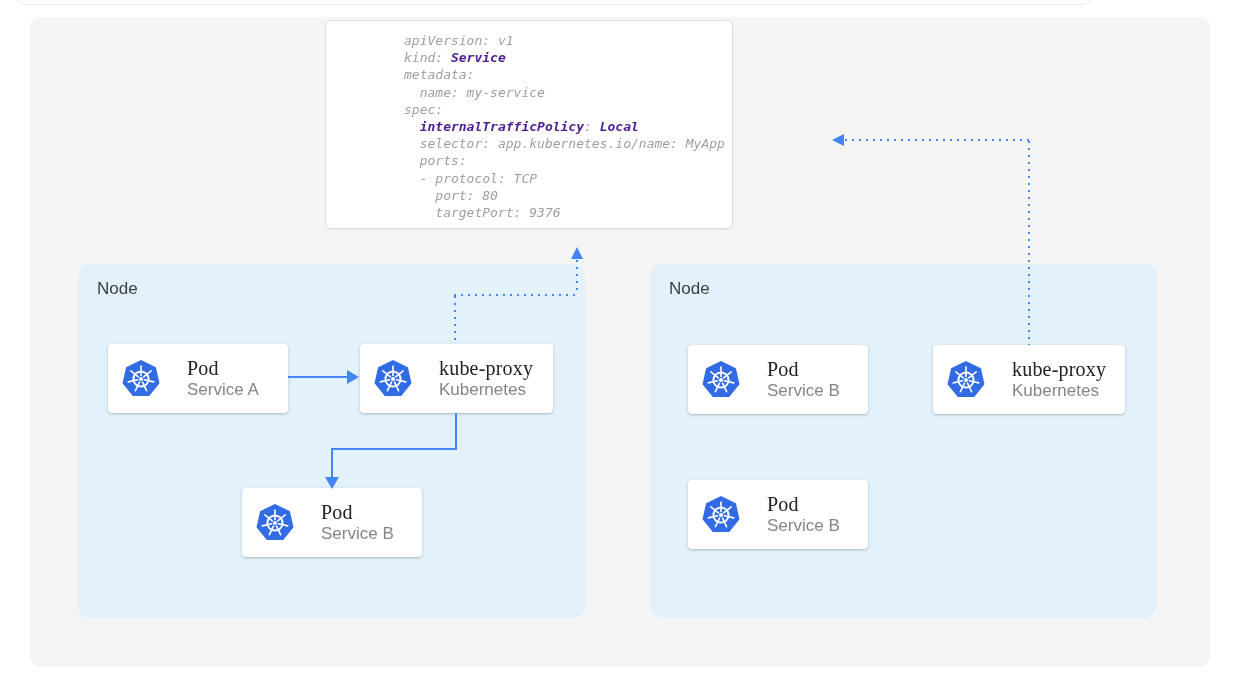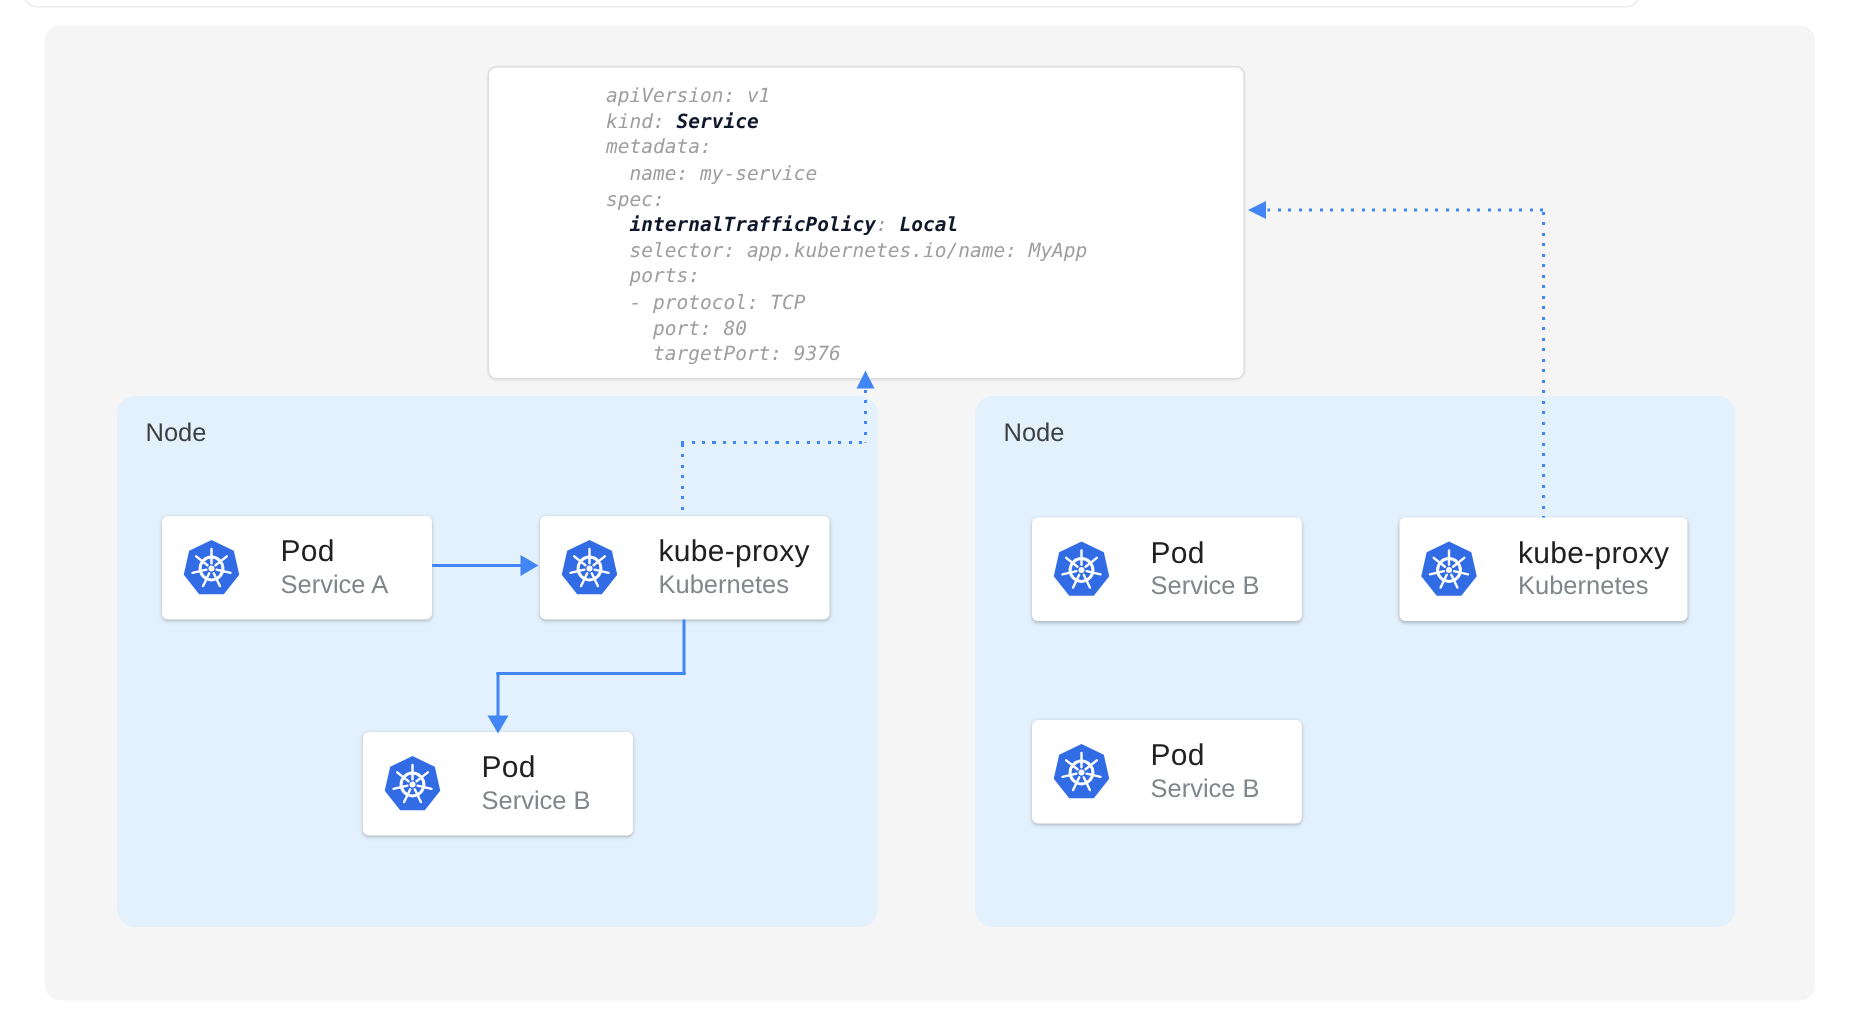--- a/index.html
+++ b/index.html
@@ -25,32 +25,32 @@
         box-shadow:0 1px 2px rgba(0,0,0,0.18),0 1px 4px rgba(0,0,0,0.08);
         display:flex;align-items:center;padding-left:13px;box-sizing:border-box;}
   .card-pod-a{left:108px;top:344px;width:180px;}
   .card-kp-left{left:360px;top:344px;width:193px;}
   .card-pod-b-left{left:242px;top:488px;width:180px;}
   .card-pod-b1-right{left:688px;top:345px;width:180px;}
   .card-kp-right{left:933px;top:345px;width:192px;}
   .card-pod-b2-right{left:688px;top:480px;width:180px;}
   .k8s-icon{width:40px;height:40px;flex:0 0 40px;margin-right:26px;display:block;}
   .card-text{display:flex;flex-direction:column;line-height:1.15;}
-  .card-title{font-size:20px;color:#212121;letter-spacing:.2px;}
+  .card-title{font-size:20px;color:#212121;letter-spacing:.2px;font-family:Liberation Serif, serif;}
   .card-subtitle{font-size:17px;color:#80868b;margin-top:0;}
 
   
-  .yaml-box{position:absolute;left:325px;top:44px;width:505px;height:209px;
+  .yaml-box{position:absolute;left:325px;top:20px;width:408px;height:209px;
             background:#ffffff;border:1px solid #dadce0;border-radius:6px;
             box-shadow:0 1px 2px rgba(0,0,0,0.05);box-sizing:border-box;}
   .code{position:absolute;left:78px;top:11px;
         font-family:"DejaVu Sans Mono","Liberation Mono",monospace;
         font-style:italic;font-size:13px;line-height:17.2px;color:#9e9e9e;
         white-space:pre;}
-  .code .b{font-weight:bold;color:#0f172a;}
+  .code .b{font-weight:bold;color:#4c1d95;}
 
   
   .line{position:absolute;background:#4285f4;}
   .head{position:absolute;width:0;height:0;}
   .head-right{border-left:12px solid #4285f4;border-top:7px solid transparent;border-bottom:7px solid transparent;}
   .head-down{border-top:12px solid #4285f4;border-left:7px solid transparent;border-right:7px solid transparent;}
   .head-up{border-bottom:12px solid #4285f4;border-left:6px solid transparent;border-right:6px solid transparent;}
   .head-left{border-right:12px solid #4285f4;border-top:6px solid transparent;border-bottom:6px solid transparent;}
 
   

